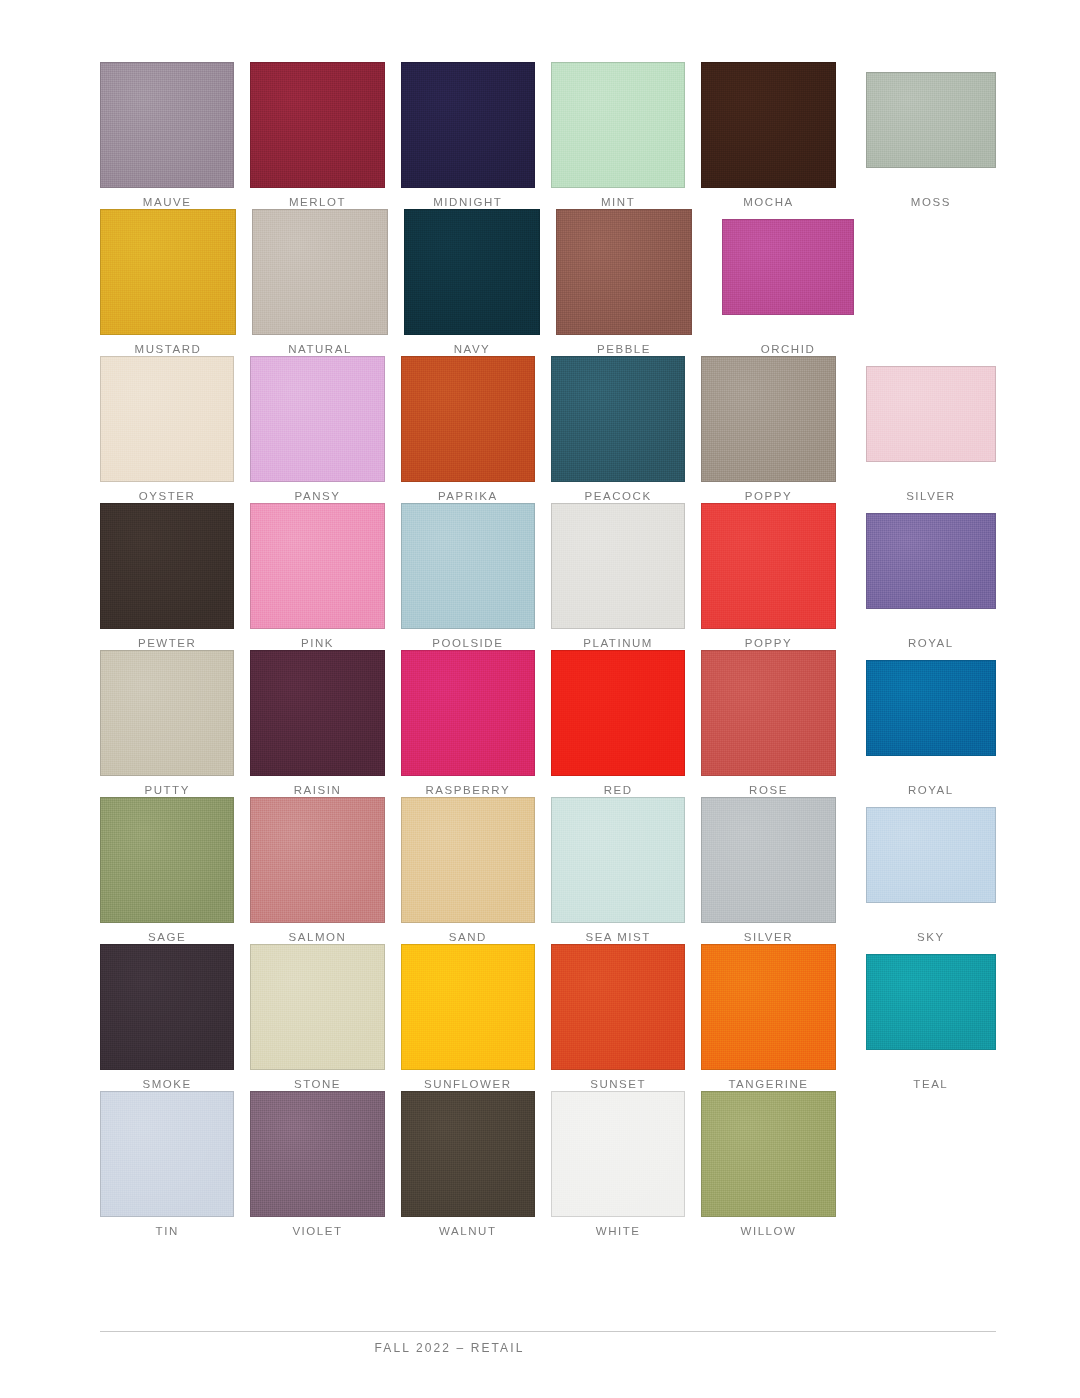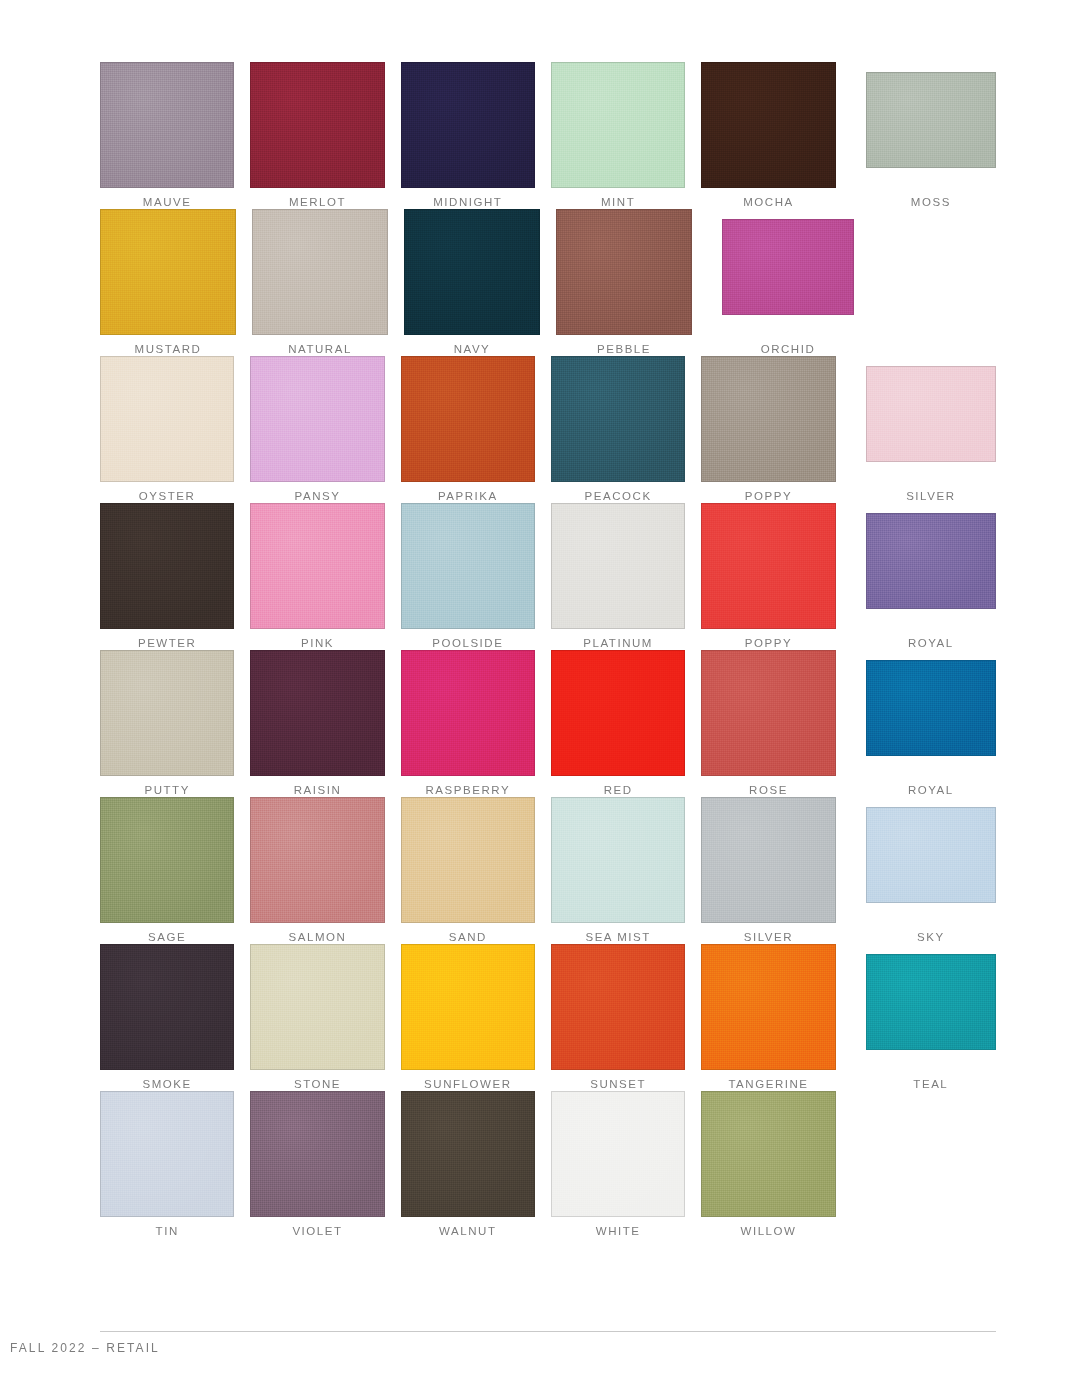--- a/index.html
+++ b/index.html
@@ -108,20 +108,21 @@
     top: 1331px;
     width: 896px;
     height: 1px;
     background: #c9c9c9;
   }
   .footer-text {
     position: absolute;
     left: 0;
     top: 1341px;
     width: 879px;
+    text-align: center;
     font-size: 12px;
     letter-spacing: 2.1px;
     color: #7c7c7c;
     font-family: "Liberation Sans", sans-serif;
   }
 </style>
 </head>
 <body>
 
 <div class="page">

